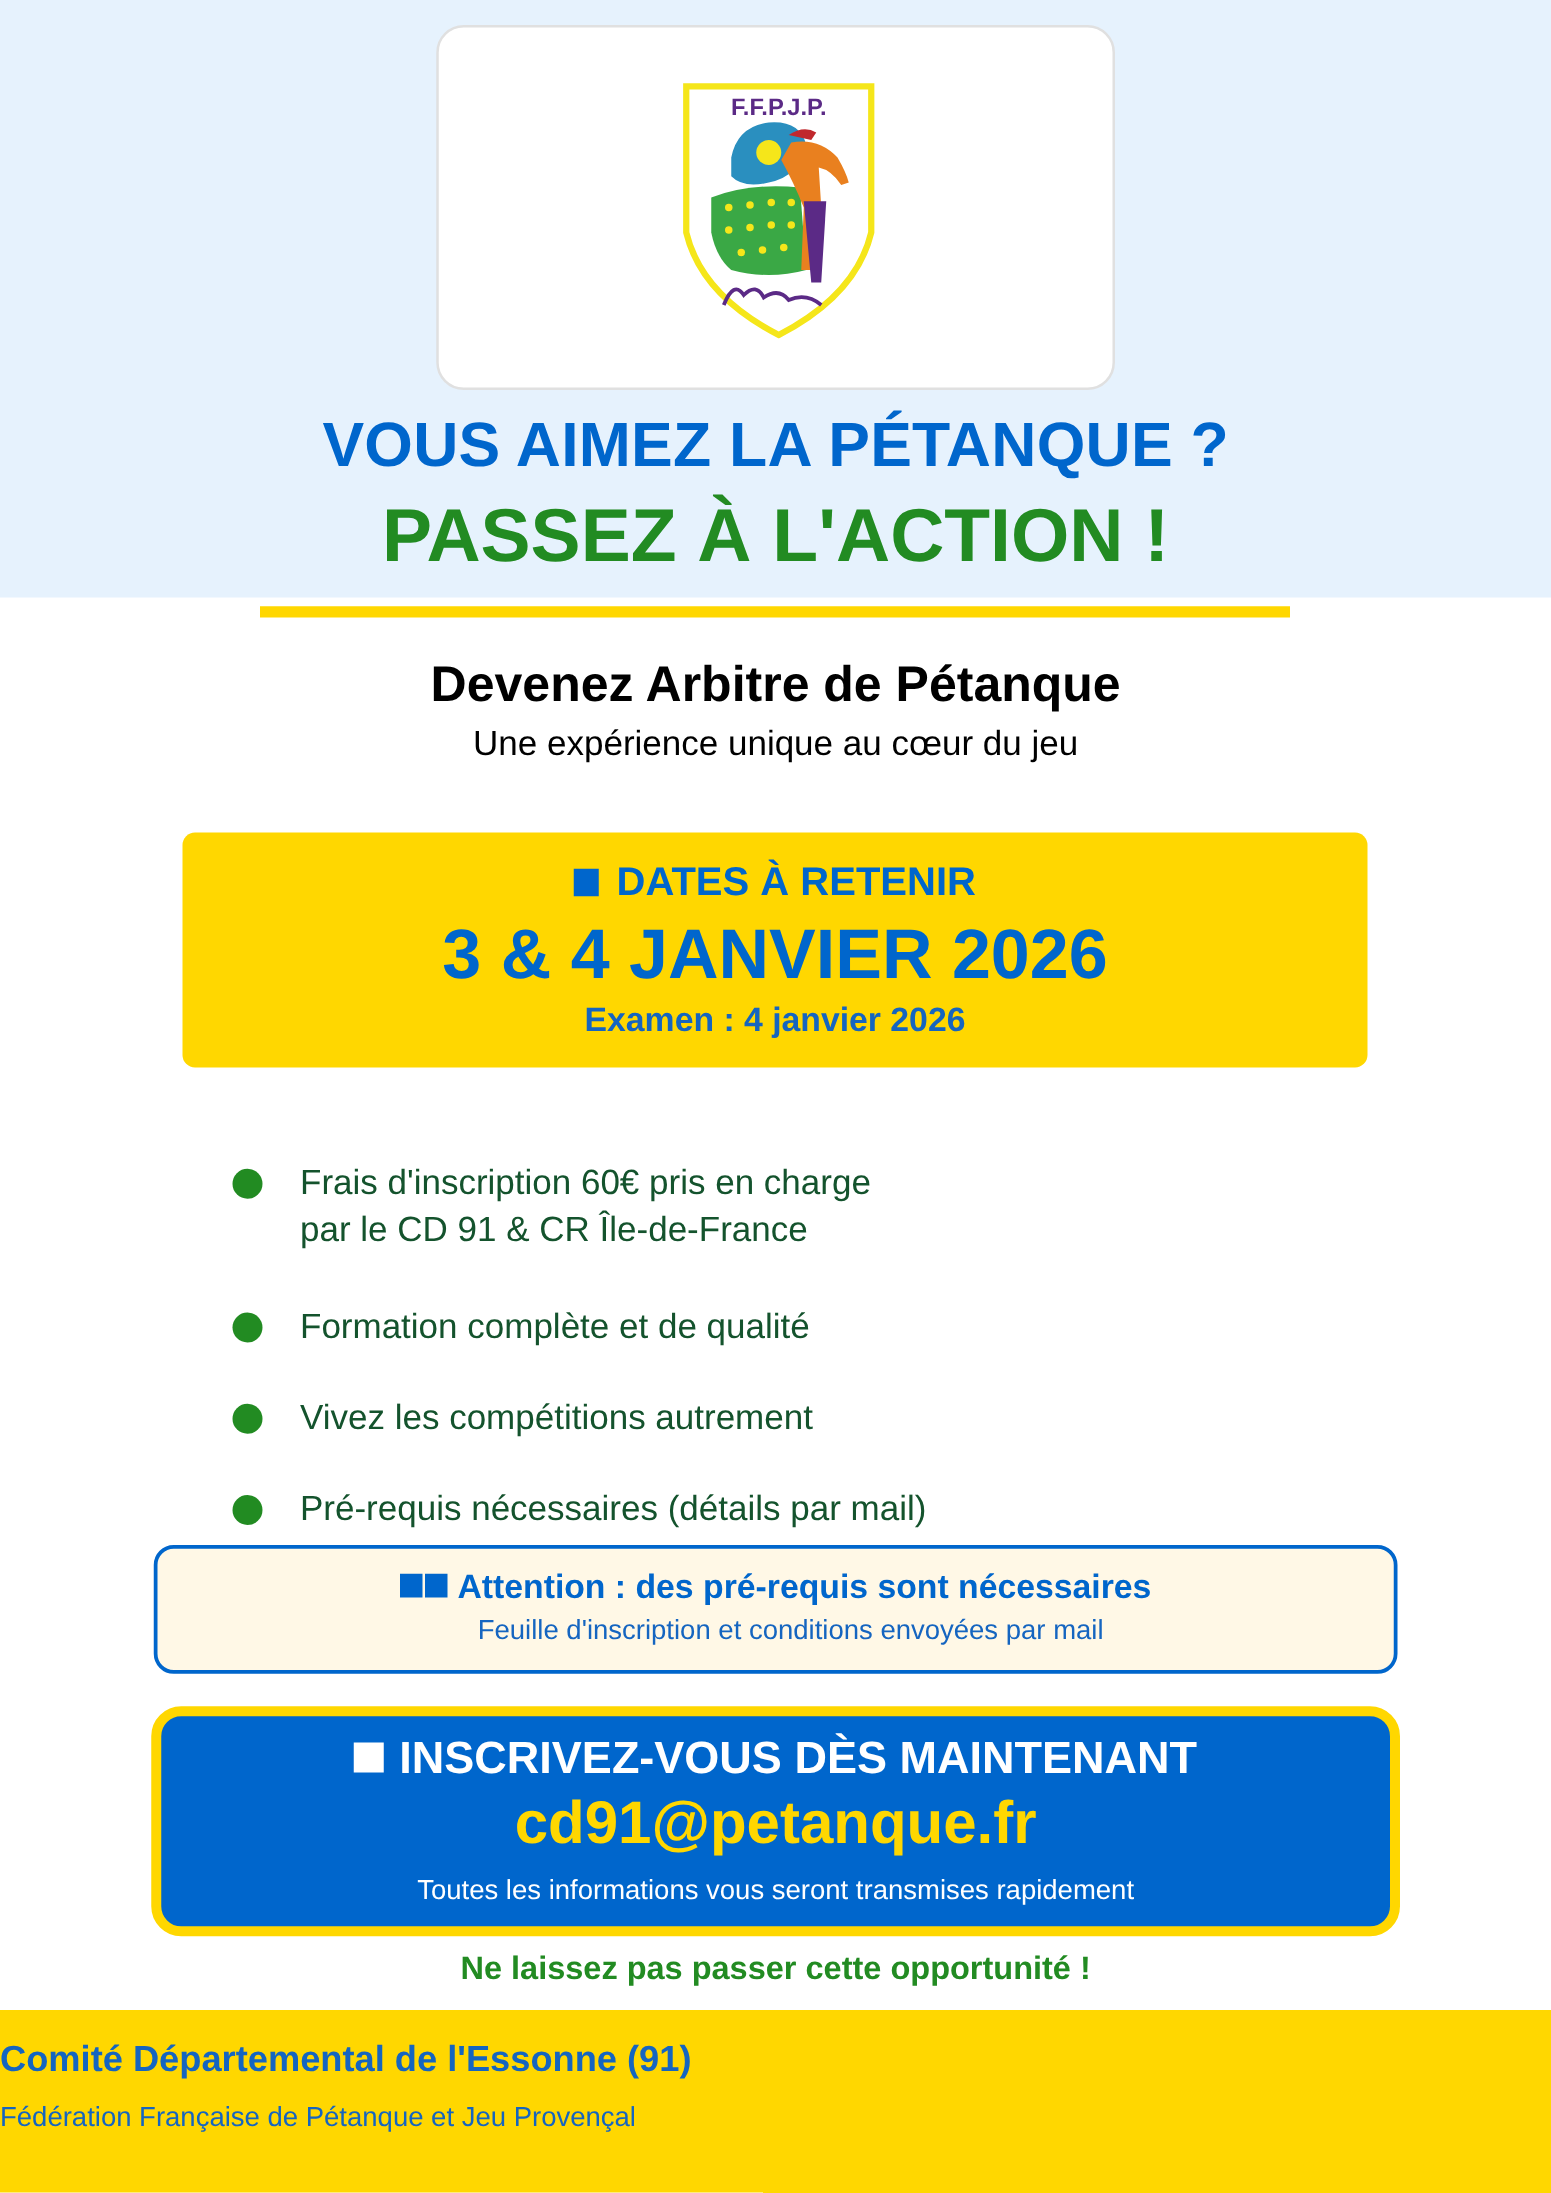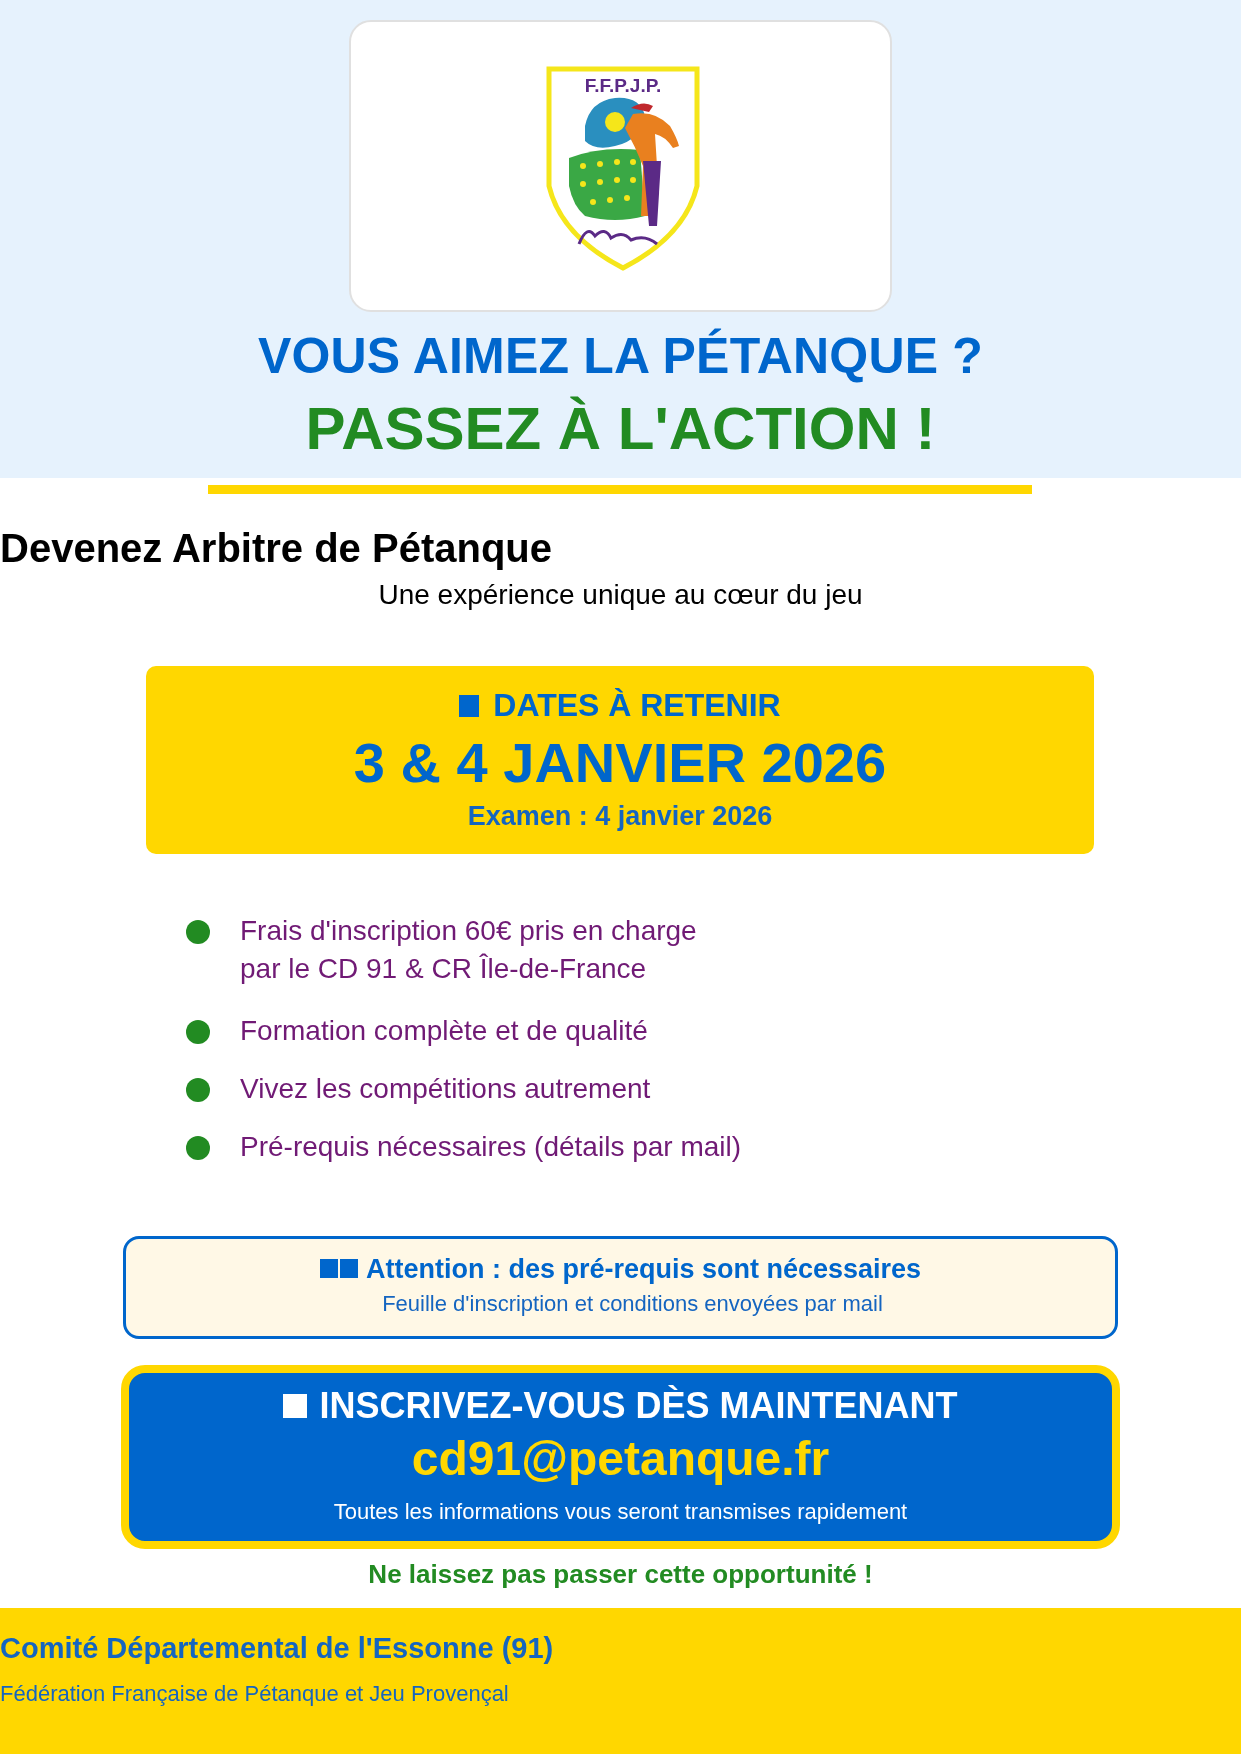--- a/index.html
+++ b/index.html
@@ -12,35 +12,35 @@
     background: #ffffff; border: 2px solid #e0e0e0; border-radius: 22px; }
   .logo { position: absolute; left: 545px; top: 66px; width: 156px; height: 205px; }
 
   .title-1 { position: absolute; left: 0; top: 326px; width: 1241px; text-align: center;
     font-size: 50px; font-weight: bold; color: #0066cc; letter-spacing: 0.2px; line-height: 60px; }
   .title-2 { position: absolute; left: 0; top: 394px; width: 1241px; text-align: center;
     font-size: 60px; font-weight: bold; color: #228b22; line-height: 70px; }
 
   .rule { position: absolute; left: 208px; top: 485px; width: 824px; height: 9px; background: #ffd700; }
 
-  .subtitle { position: absolute; left: 0; top: 524px; width: 1241px; 
+  .subtitle { position: absolute; left: 0; top: 524px; width: 1241px; text-align: center;
     font-size: 40px; font-weight: bold; color: #000; line-height: 48px; }
   .tagline { position: absolute; left: 0; top: 578px; width: 1241px; text-align: center;
     font-size: 28px; color: #000; line-height: 34px; }
 
   .dates-box { position: absolute; left: 146px; top: 666px; width: 948px; height: 188px;
     background: #ffd700; border-radius: 10px; text-align: center; color: #0066cc; }
   .dates-label { position: absolute; left: 0; top: 20px; width: 100%; font-size: 32px; font-weight: bold; line-height: 38px; }
   .dates-main { position: absolute; left: 0; top: 64px; width: 100%; font-size: 56px; font-weight: bold; line-height: 66px; }
   .dates-exam { position: absolute; left: 0; top: 134px; width: 100%; font-size: 27px; font-weight: bold; line-height: 32px; color: #1565c0; }
   .sq { display: inline-block; background: currentColor; vertical-align: baseline; }
   .dates-label .sq { width: 20px; height: 22px; margin-right: 14px; position: relative; top: 1px; }
 
   .benefits { position: absolute; left: 186px; top: 912px; width: 900px; list-style: none; }
-  .benefit { position: relative; padding-left: 54px; font-size: 28px; line-height: 38px; color: #701a75; }
+  .benefit { position: relative; padding-left: 54px; font-size: 28px; line-height: 38px; color: #14532d; margin-top: 15px; }
   .benefit .dot { position: absolute; left: 0; top: 8px; width: 24px; height: 24px; border-radius: 50%; background: #228b22; }
   .benefit.b0 { height: 100px; }
   .benefit.b1, .benefit.b2, .benefit.b3 { height: 58px; }
   .benefit .line2 { display: block; }
 
   .attention { position: absolute; left: 123px; top: 1236px; width: 995px; height: 103px;
     background: #fff8e6; border: 3px solid #0066cc; border-radius: 16px; text-align: center; }
   .att-title { position: absolute; left: 0; top: 14px; width: 100%; font-size: 27px; font-weight: bold; color: #0066cc; line-height: 32px; }
   .att-title .sq { width: 18px; height: 19px; margin-right: 2px; }
   .att-title .sq + .sq { margin-right: 8px; }

